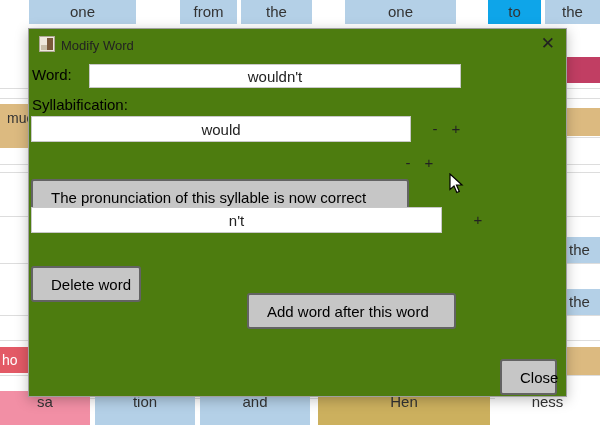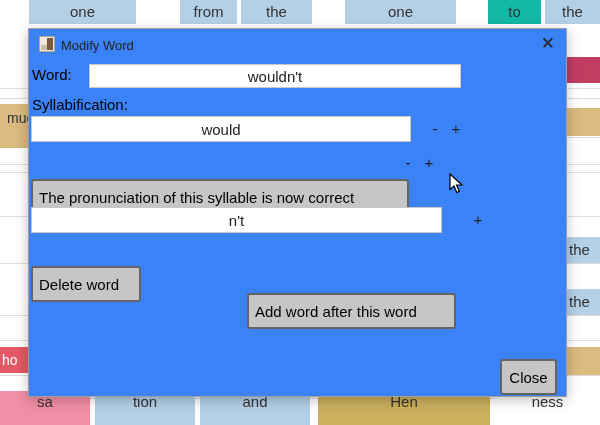--- a/index.html
+++ b/index.html
@@ -3,29 +3,29 @@
 <meta charset="utf-8">
 <style>
   html,body{margin:0;padding:0;}
   body{font-family:"Liberation Sans",sans-serif;}
   .screen{position:relative;width:600px;height:425px;background:#fff;overflow:hidden;}
   .hline{position:absolute;left:0;width:100%;height:1px;background:#ddd;}
   .wb{position:absolute;font-size:15px;color:#333;text-align:center;overflow:hidden;white-space:nowrap;cursor:pointer;}
   .wb.top{top:0;height:24px;line-height:24px;}
   .wb.bottom{top:391px;height:34px;line-height:21px;}
   .sideblock{position:absolute;font-size:14px;color:#333;overflow:hidden;white-space:nowrap;cursor:pointer;}
-  .dialog{position:absolute;left:28px;top:28px;width:537px;height:367px;background:#3b82f6;border:1px solid #9f9f9f;box-shadow:0 3px 12px rgba(0,0,0,.25);z-index:10;}
+  .dialog{position:absolute;left:28px;top:28px;width:537px;height:367px;background:#4d7c0f;border:1px solid #9f9f9f;box-shadow:0 3px 12px rgba(0,0,0,.25);z-index:10;}
   .dialog-title{position:absolute;left:32px;top:9px;font-size:13px;color:#222;}
   .dialog-icon{position:absolute;left:10px;top:7px;}
   .dialog-close{position:absolute;right:11px;top:4px;font-size:17px;color:#222;cursor:pointer;line-height:22px;}
   .dlabel{position:absolute;font-size:15px;color:#000;text-align:center;}
   .tinput{position:absolute;border:1px solid #c8c8c8;background:#fff;color:#222;font-size:15px;text-align:center;font-family:inherit;padding:8px;box-sizing:border-box;}
   .dselect{position:absolute;border:1px solid #8a8a8a;border-radius:4px;background:#fff;display:flex;align-items:center;justify-content:space-between;padding:0 10px;font-size:14px;color:#111;cursor:pointer;box-sizing:border-box;}
   .pm{position:absolute;width:18px;text-align:center;font-size:15px;color:#222;cursor:pointer;background:none;border:none;font-family:inherit;padding:0;}
-  .btn{position:absolute;background:#c6c6c6;border:2px solid #636363;border-radius:3px;font-size:15px;color:#000;text-align:left;padding:0 6px;font-family:inherit;cursor:pointer;line-height:19px;height:36px;box-sizing:border-box;white-space:nowrap;}
+  .btn{position:absolute;background:#c6c6c6;border:2px solid #636363;border-radius:3px;font-size:15px;color:#000;text-align:left;padding:0 18px;font-family:inherit;cursor:pointer;line-height:19px;height:36px;box-sizing:border-box;white-space:nowrap;}
   .btn.center{text-align:center;}
   .cursor{position:absolute;left:449px;top:173px;z-index:30;}
 </style>
 </head>
 <body>
 
 <div class="screen">
 
   <div class="hline" style="top:88px"></div>
   <div class="hline" style="top:98px"></div>
@@ -36,21 +36,21 @@
   <div class="hline" style="top:263px"></div>
   <div class="hline" style="top:315px"></div>
   <div class="hline" style="top:340px"></div>
   <div class="hline" style="top:375px"></div>
   <div class="hline" style="top:398px"></div>
 
   <div class="wb top" style="left: 29px; width: 107px; background-color: rgb(180, 208, 231);">one</div>
   <div class="wb top" style="left: 180px; width: 57px; background-color: rgb(180, 208, 231);">from</div>
   <div class="wb top" style="left: 241px; width: 71px; background-color: rgb(180, 208, 231);">the</div>
   <div class="wb top" style="left: 345px; width: 111px; background-color: rgb(180, 208, 231);">one</div>
-  <div class="wb top" style="left: 488px; width: 53px; background-color: #14b8a6;">to</div>
+  <div class="wb top" style="left: 488px; width: 53px; background-color: #0ea5e9;">to</div>
   <div class="wb top" style="left: 545px; width: 55px; background-color: rgb(180, 208, 231);">the</div>
 
   <div class="sideblock" style="left: 566px; top: 57px; width: 34px; height: 26px; background-color: rgb(193, 62, 99);"></div>
   <div class="sideblock" style="left: 566px; top: 108px; width: 34px; height: 28px; background-color: rgb(220, 186, 128);"></div>
   <div class="sideblock" style="left: 566px; top: 237px; width: 34px; height: 26px; line-height: 26px; padding-left: 3px; font-size: 15px; background-color: rgb(180, 208, 231);">the</div>
   <div class="sideblock" style="left: 566px; top: 289px; width: 34px; height: 26px; line-height: 26px; padding-left: 3px; font-size: 15px; background-color: rgb(180, 208, 231);">the</div>
   <div class="sideblock" style="left: 566px; top: 347px; width: 34px; height: 28px; background-color: rgb(220, 186, 128);"></div>
 
   <div class="sideblock" style="left: 0px; top: 104px; width: 28px; height: 44px; line-height: 28px; padding-left: 7px; background-color: rgb(220, 186, 128);">muc</div>
   <div class="sideblock" style="left: 0px; top: 347px; width: 28px; height: 26px; line-height: 26px; padding-left: 2px; color: rgb(255, 255, 255); background-color: rgb(227, 90, 102);">ho</div>

